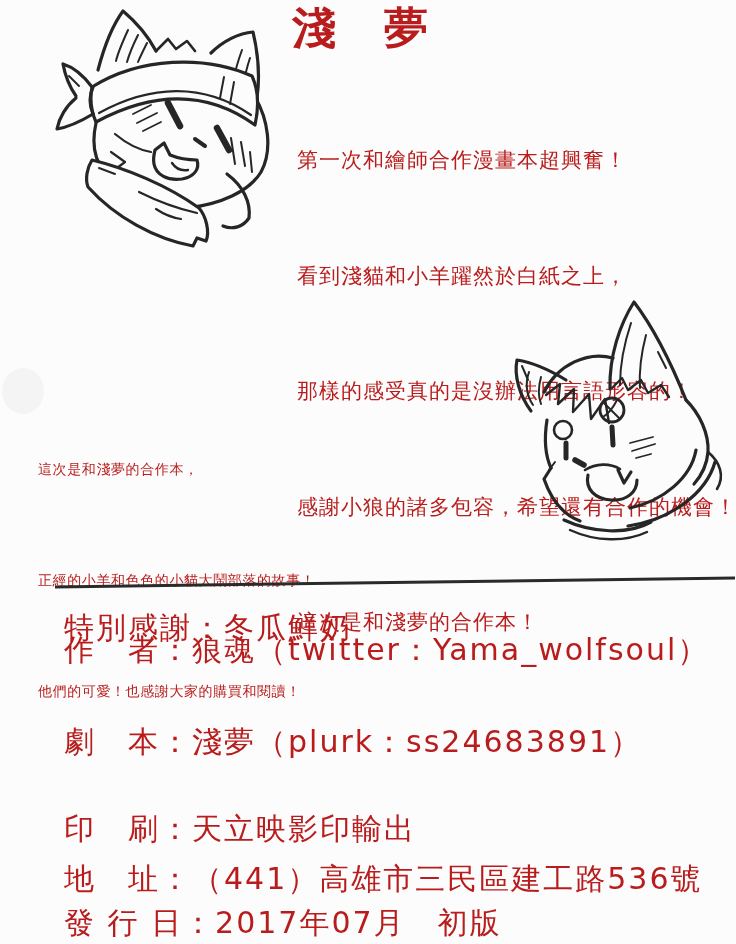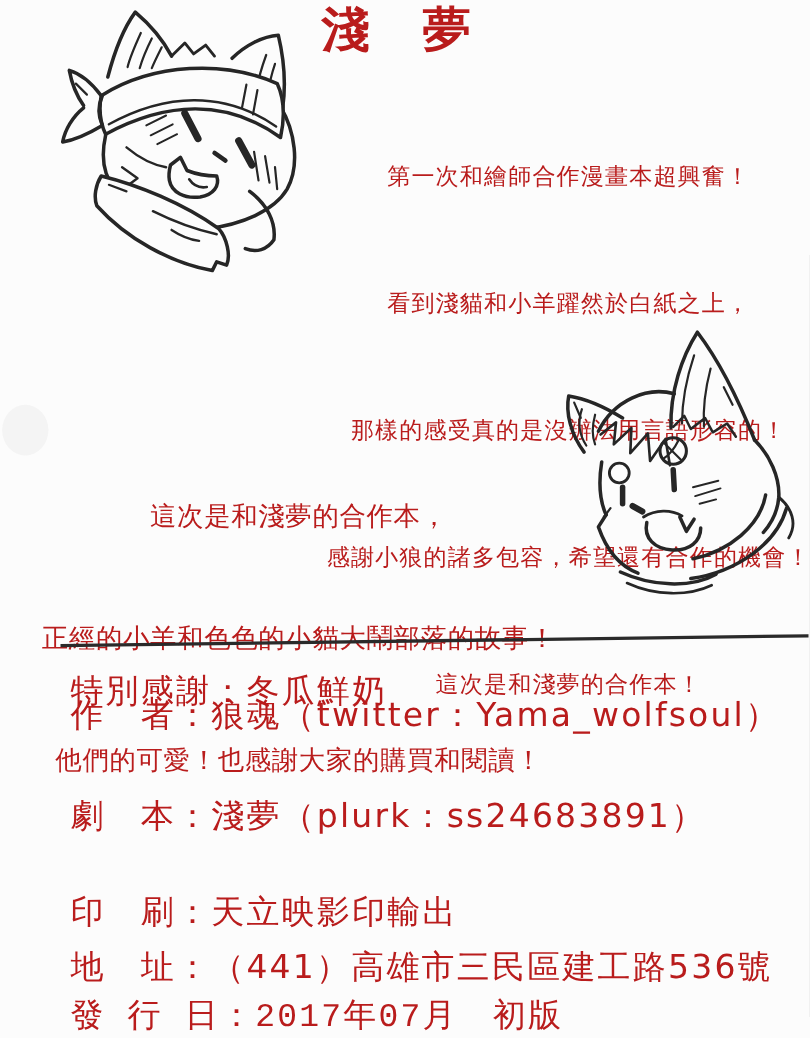--- a/index.html
+++ b/index.html
@@ -6,23 +6,23 @@
   .page{
     position:relative;width:736px;height:944px;margin:0 auto;
     background:#fcfcfc;overflow:hidden;
     font-family:"DejaVu Sans",sans-serif;color:#b91c1c;
   }
   .abs{position:absolute;white-space:pre;}
   .section-title{
     font-size:44px;font-weight:700;letter-spacing:2px;line-height:1.1;
   }
   .para{line-height:38.5px;}
-  .para .line{white-space:pre;text-align:center;}
+  .para .line{white-space:pre;}
   .para-asayume{left:297px;top:64px;font-size:21px;letter-spacing:1px;}
-  .para-wolfsoul{left:38px;top:377px;font-size:24px;letter-spacing:0.6px;line-height:37px;}
+  .para-wolfsoul{left:38px;top:377px;font-size:14px;letter-spacing:0.6px;line-height:37px;}
   .credit{font-size:30px;letter-spacing:2px;}
   .illu{position:absolute;}
   .divider-wrap{position:absolute;left:0;top:572px;width:736px;height:22px;}
   .smudge{position:absolute;background:#eeeeee;border-radius:50%;opacity:.6;}
 </style>
 </head>
 <body>
 
 <div class="page">
 
@@ -155,16 +155,16 @@
   <div class="abs credit" style="left:64px;top:608px;">特別感謝：冬瓜鮮奶</div>
 
   <div class="abs credit" style="left:64px;top:630px;">作　者：狼魂（twitter：Yama_wolfsoul）</div>
 
   <div class="abs credit" style="left:64px;top:722px;">劇　本：淺夢（plurk：ss24683891）</div>
 
   <div class="abs credit" style="left:64px;top:809px;">印　刷：天立映影印輸出</div>
 
   <div class="abs credit" style="left:64px;top:859px;">地　址：（441）高雄市三民區建工路536號</div>
 
-  <div class="abs credit" style="left:64px;top:903px;font-family:Liberation Mono, monospace;">發 行 日：2017年07月　初版</div>
+  <div class="abs credit" style="left:64px;top:903px;">發 行 日：2017年07月　初版</div>
 
   <div class="smudge" style="left:2px;top:368px;width:42px;height:46px;"></div>
 </div>
 
 </body></html>

